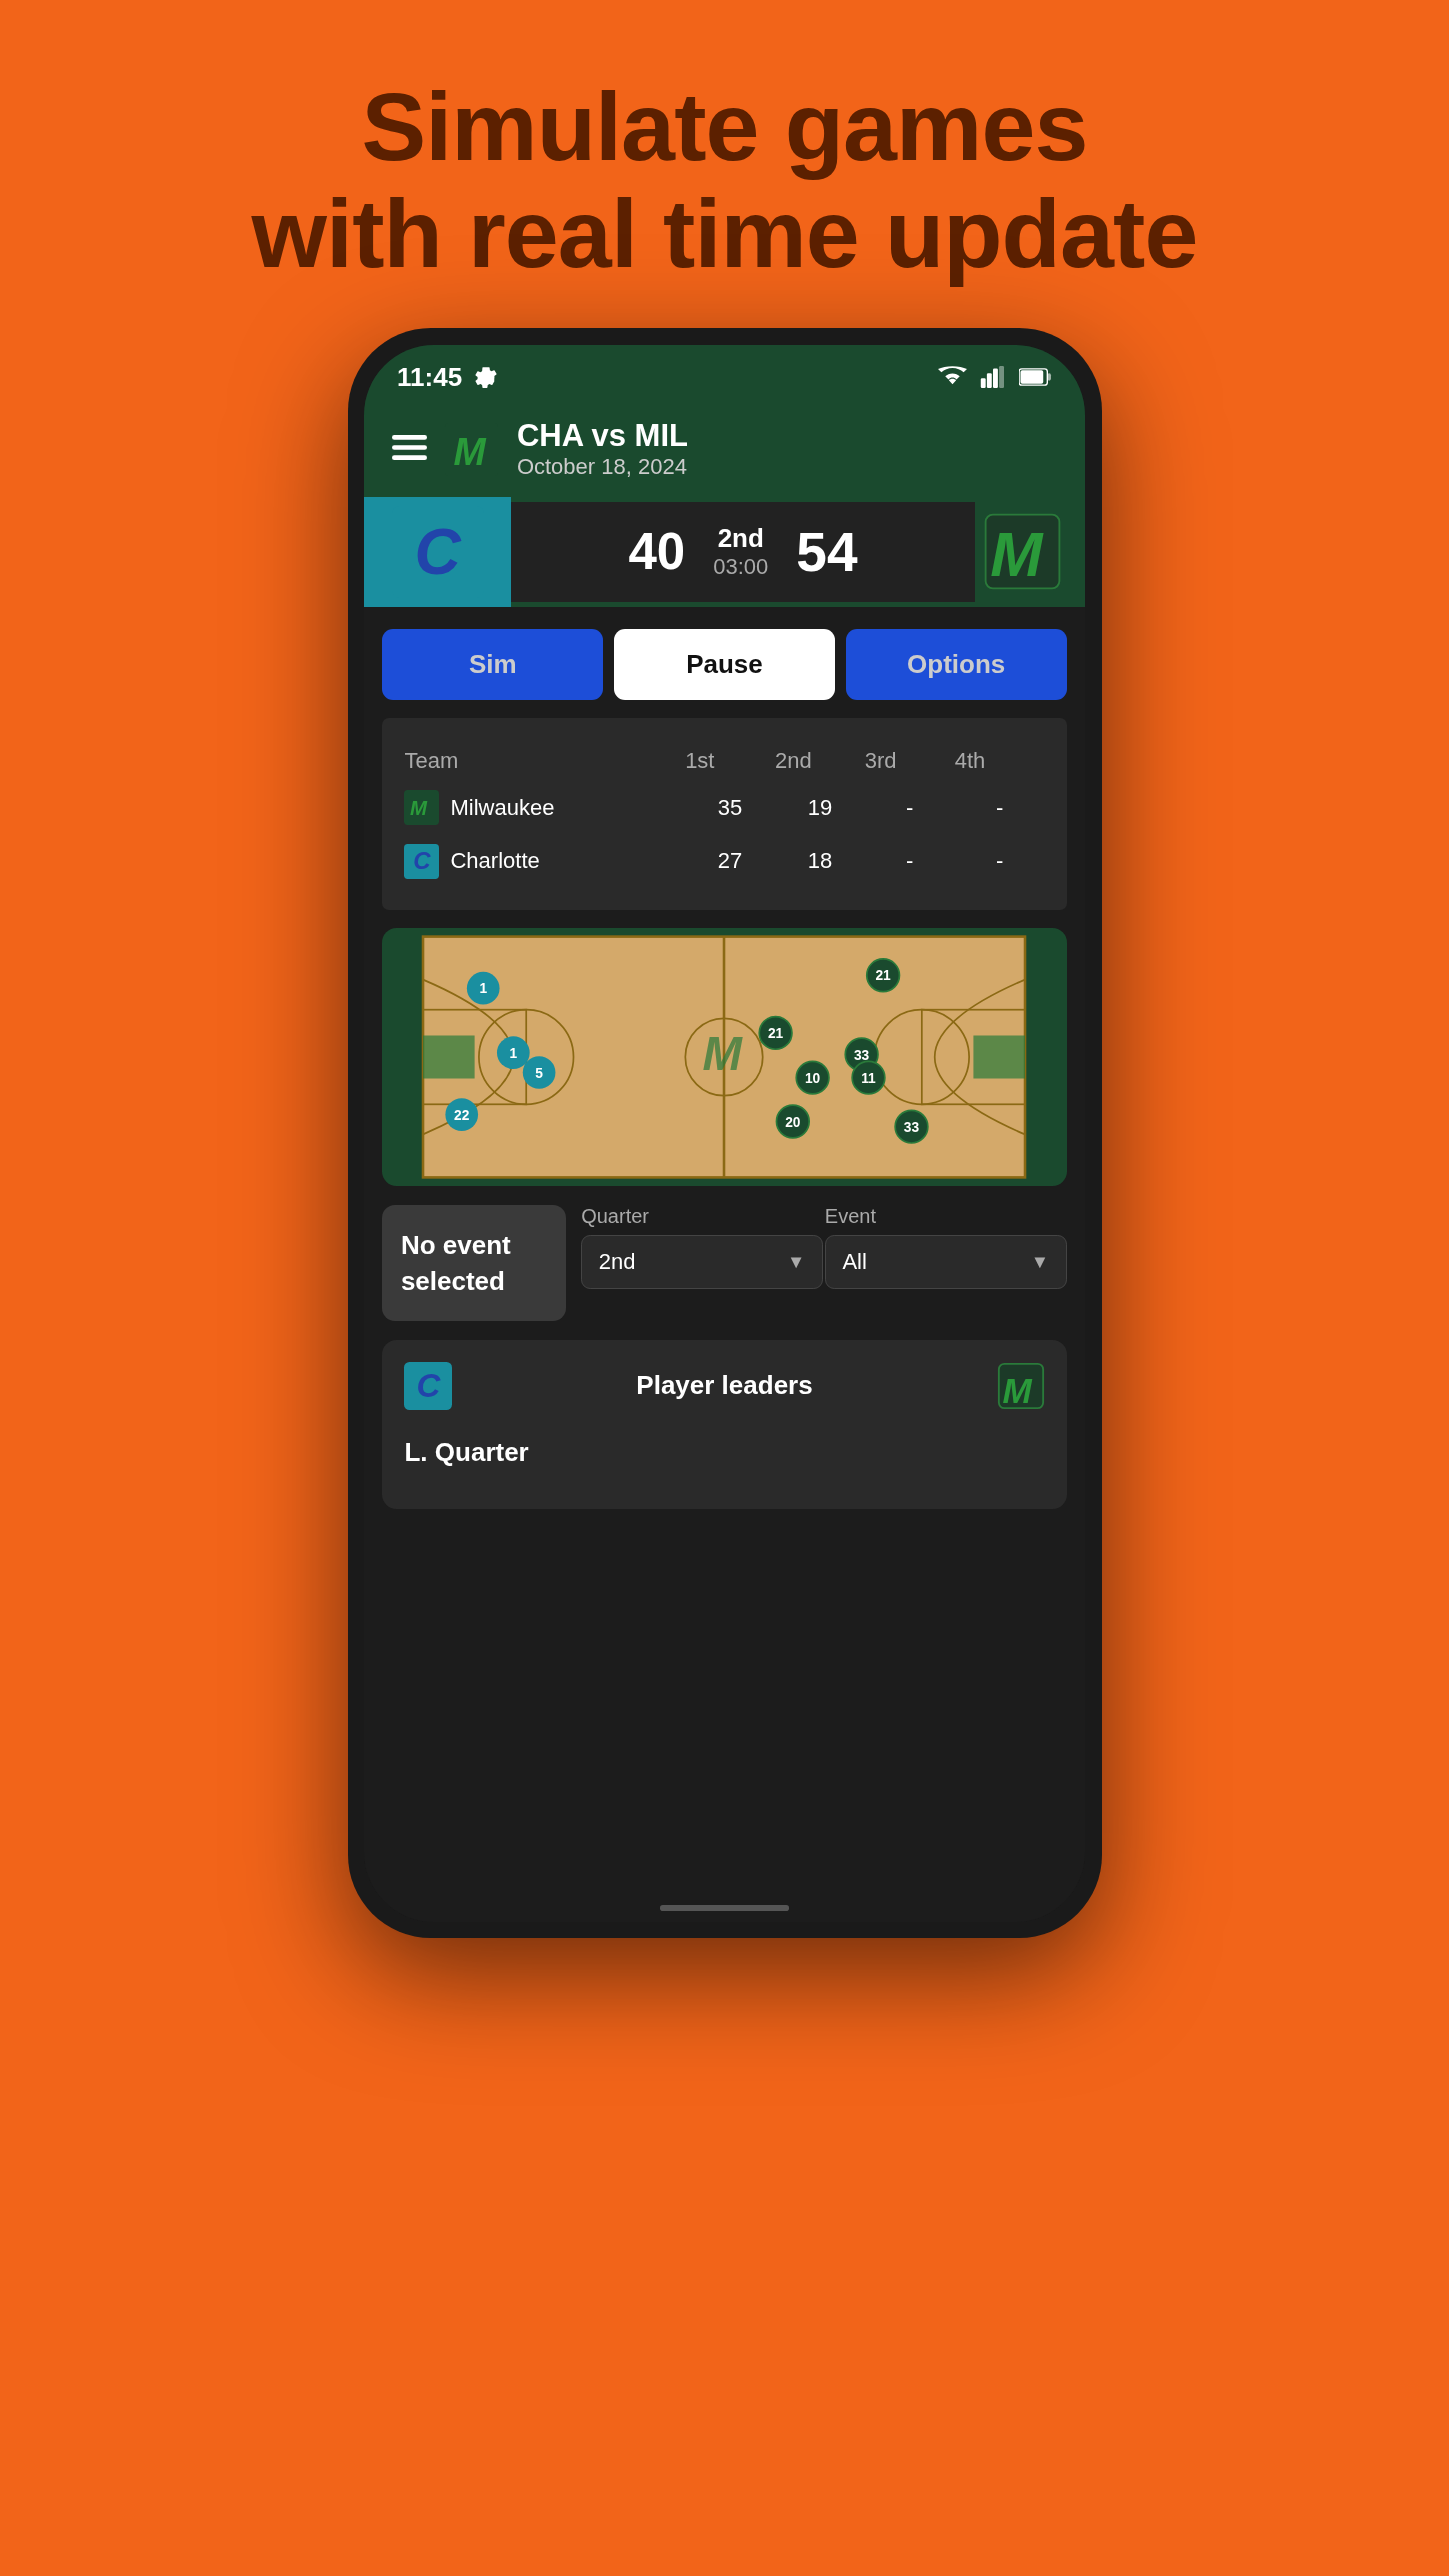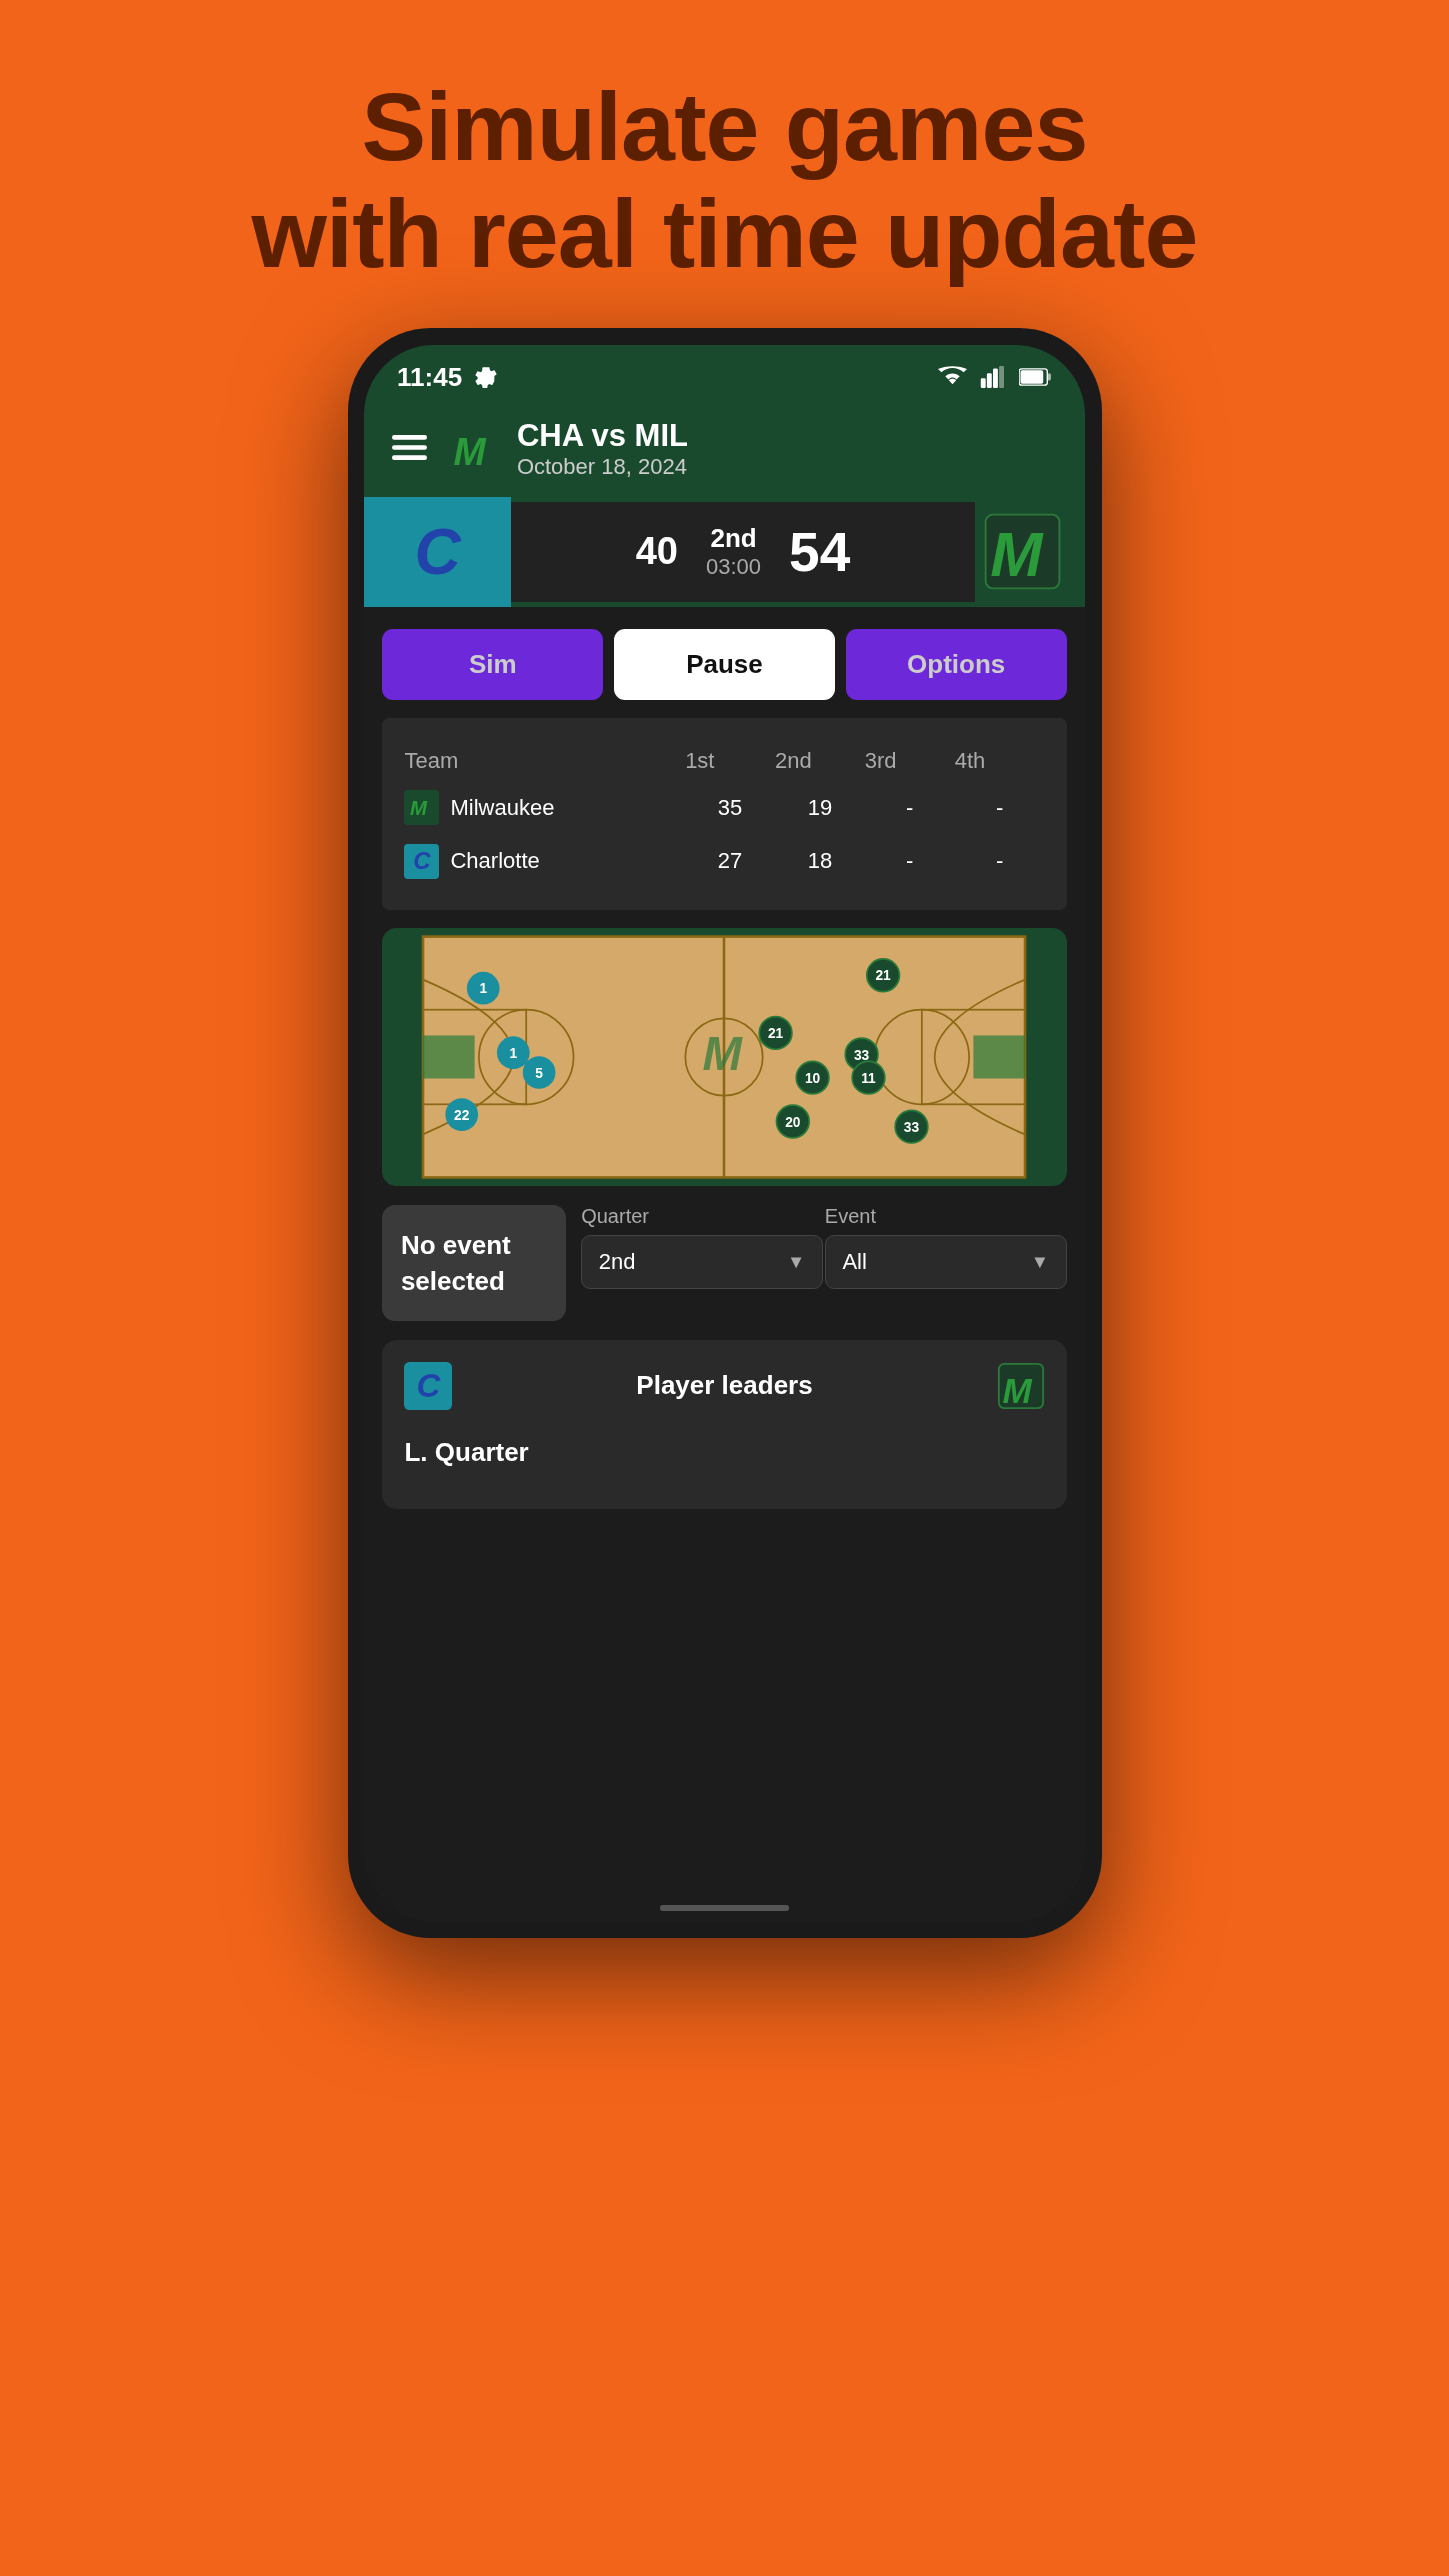--- a/index.html
+++ b/index.html
@@ -137,21 +137,21 @@
     }
     .period-info {
       display: flex;
       align-items: center;
       gap: 28px;
       width: 100%;
       justify-content: center;
     }
     .score-left {
       color: white;
-      font-size: 38px;
+      font-size: 51px;
       font-weight: 800;
     }
     .period-details {
       display: flex;
       flex-direction: column;
       align-items: center;
     }
     .period-label {
       color: white;
       font-size: 26px;
@@ -208,21 +208,21 @@
       gap: 18.4px;
     }
 
     
     .action-buttons {
       display: flex;
       gap: 11px;
     }
     .btn-sim, .btn-options {
       flex: 1;
-      background: #6d28d9;
+      background: #1d4ed8;
       color: #ccc;
       border: none;
       border-radius: 11px;
       padding: 20px 0;
       font-size: 26px;
       font-weight: 600;
       cursor: pointer;
     }
     .btn-pause {
       flex: 1;

